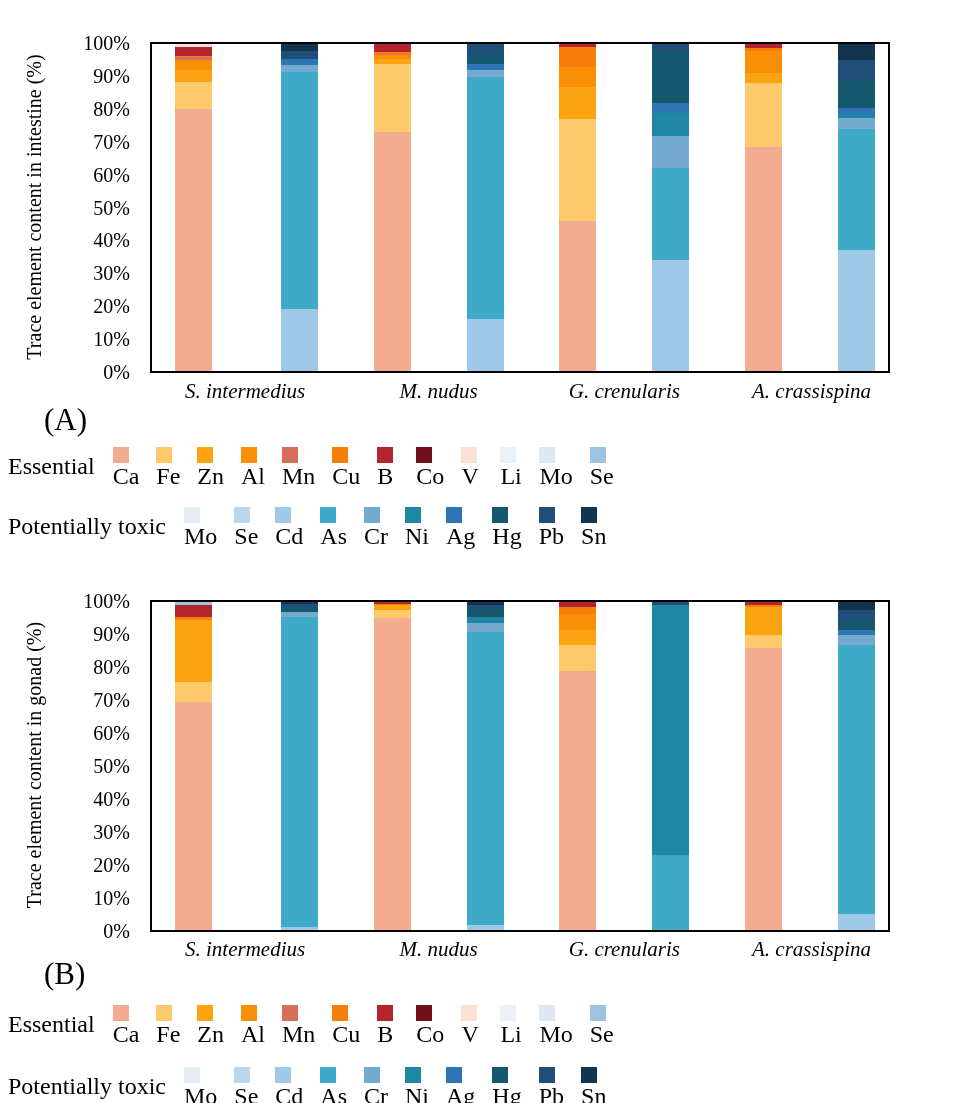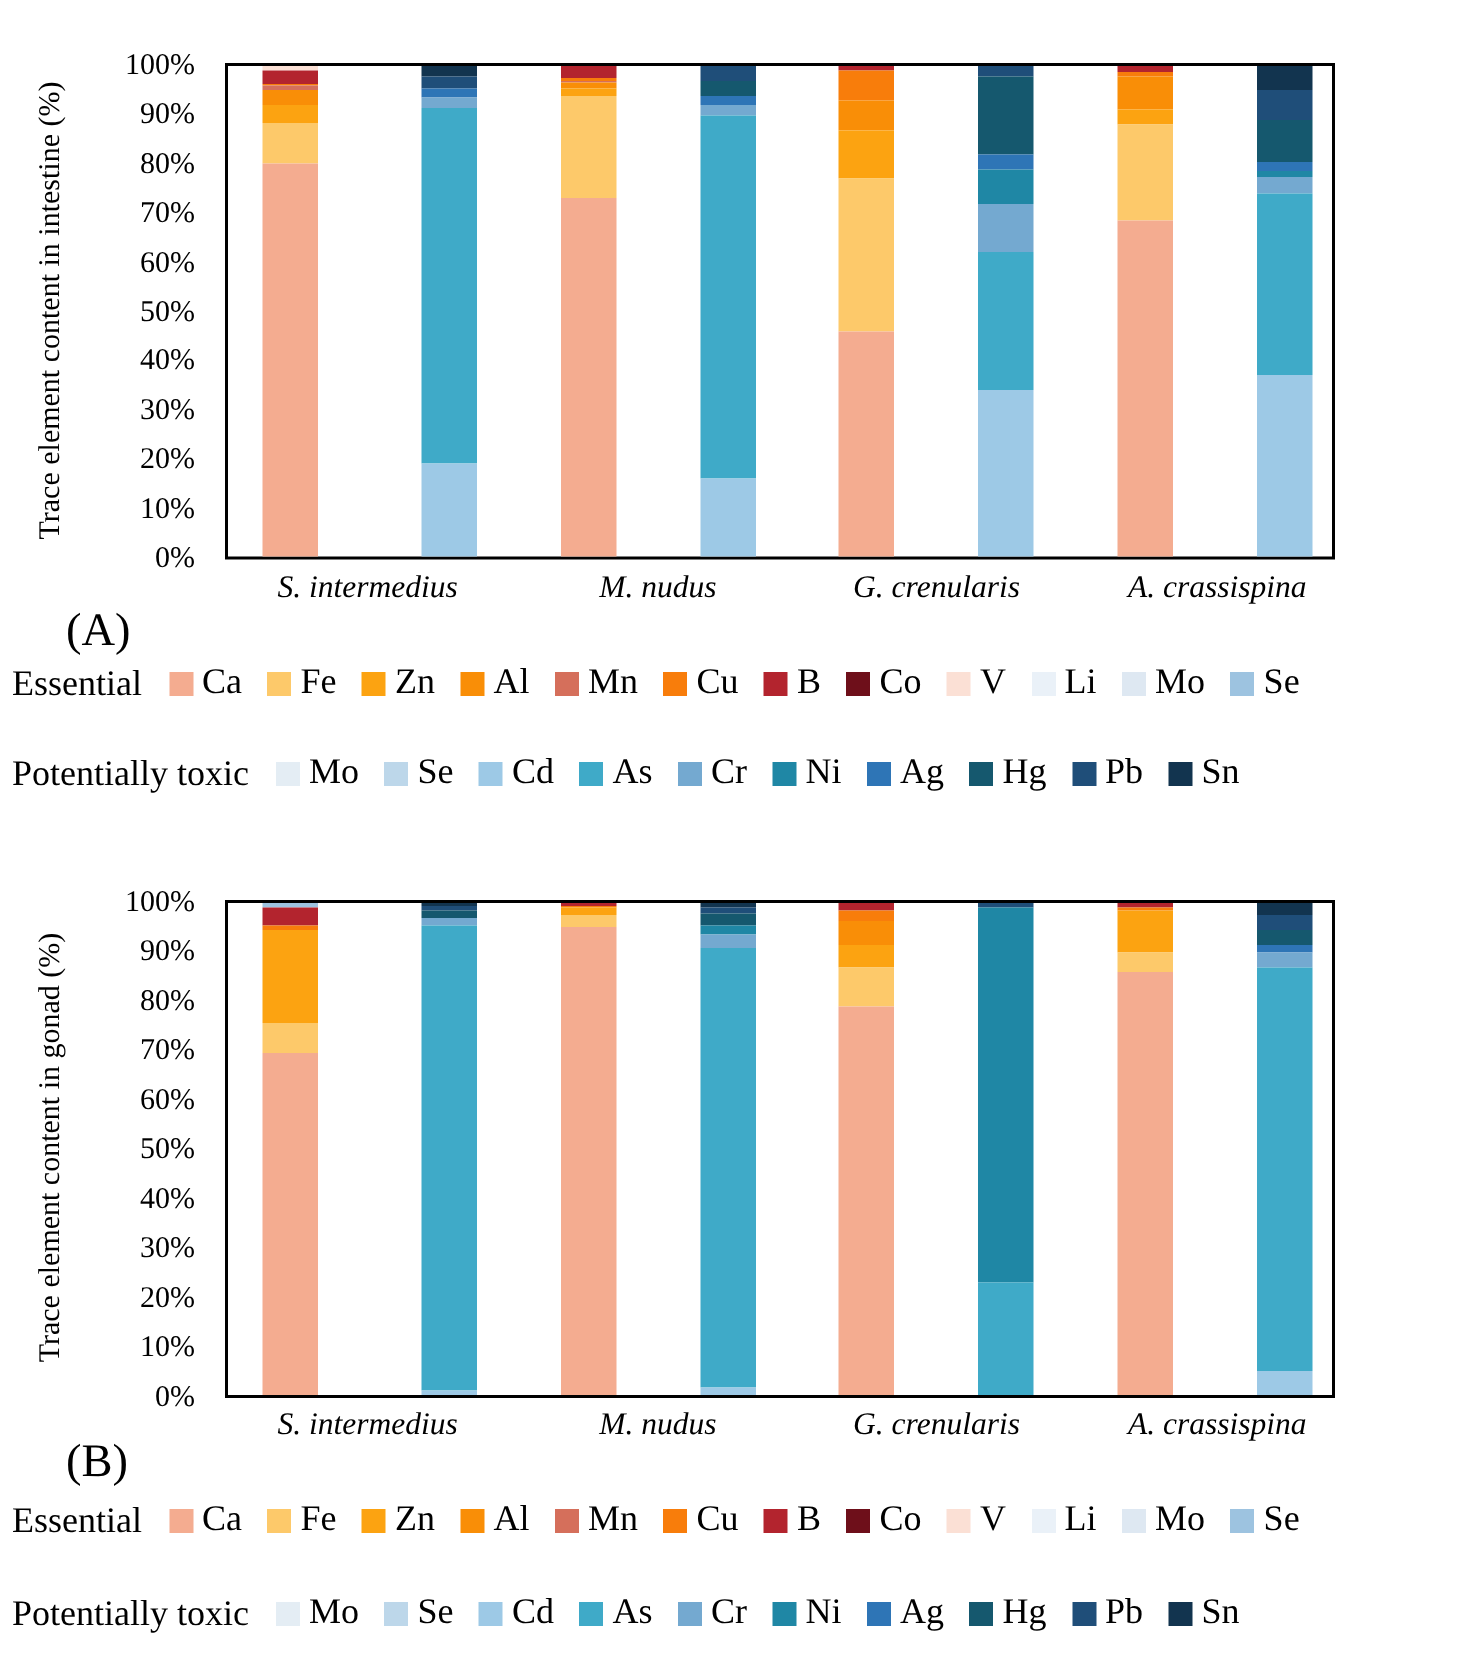--- a/index.html
+++ b/index.html
@@ -31,21 +31,21 @@
 
   .panel-label { position:absolute; font-size:31px; }
   #plabelA { left:44px; top:402px; }
   #plabelB { left:44px; top:956px; }
 
   .legend-row { position:absolute; left:8px; display:flex; align-items:center;
                 font-size:24px; white-space:nowrap; }
   #legA1 { top:442px; } #legA2 { top:502px; }
   #legB1 { top:1000px; } #legB2 { top:1062px; }
   .rowlabel { margin-right:18px; }
-  .li { display:inline-flex; align-items:center; margin-right:17px; }
+  .li { display:inline-flex; margin-right:17px;flex-direction:column; }
   .sw { width:16px; height:16px; margin-right:6px; display:inline-block; flex:0 0 16px; }
 </style>
 </head>
 <body>
 
 <div class="stage">
 
   <div class="ytitle" id="ytitleA">Trace element content in intestine (%)</div>
   <div class="yticks" id="yticksA">
       <div class="ytick" style="bottom: calc(0% - 11px);">0%</div>

